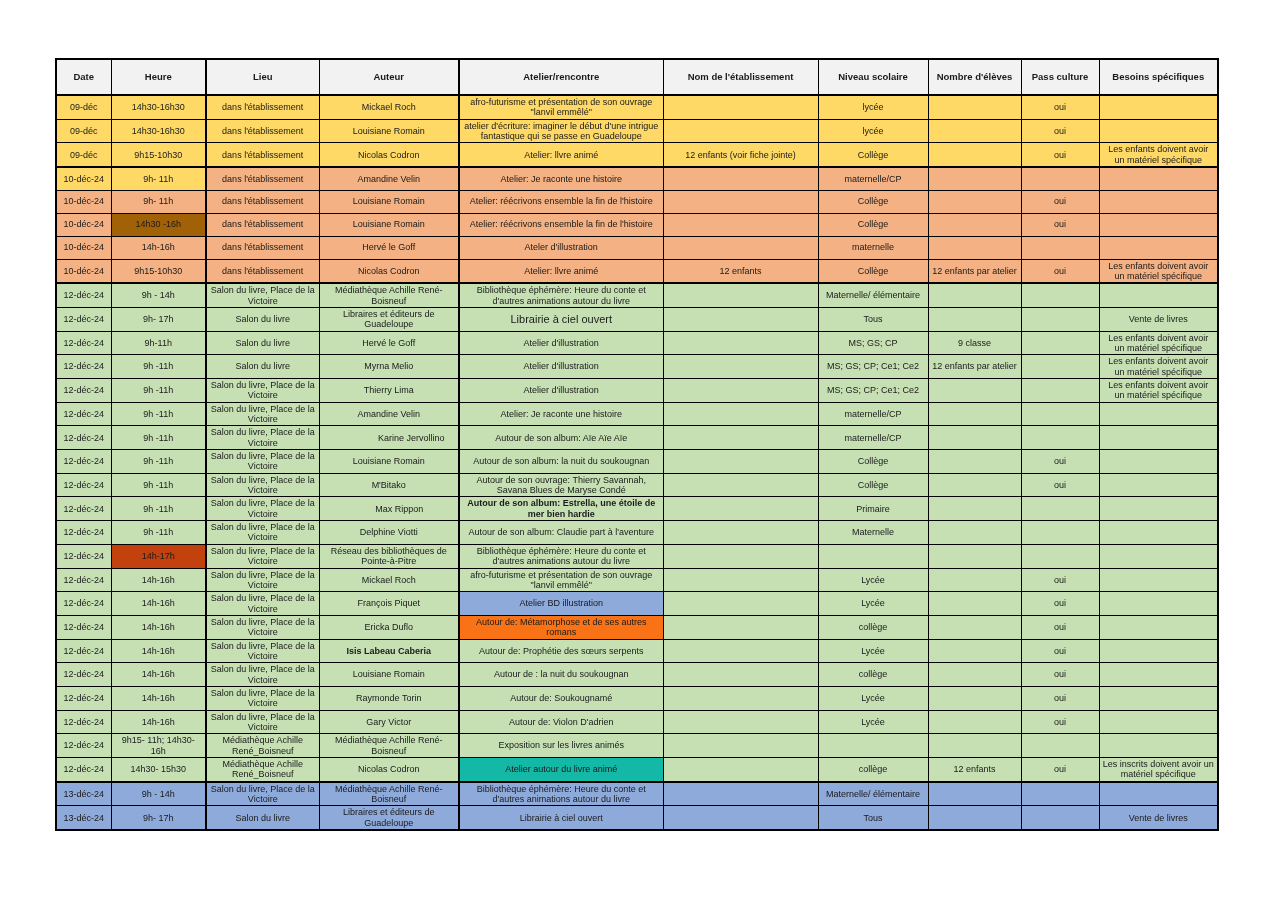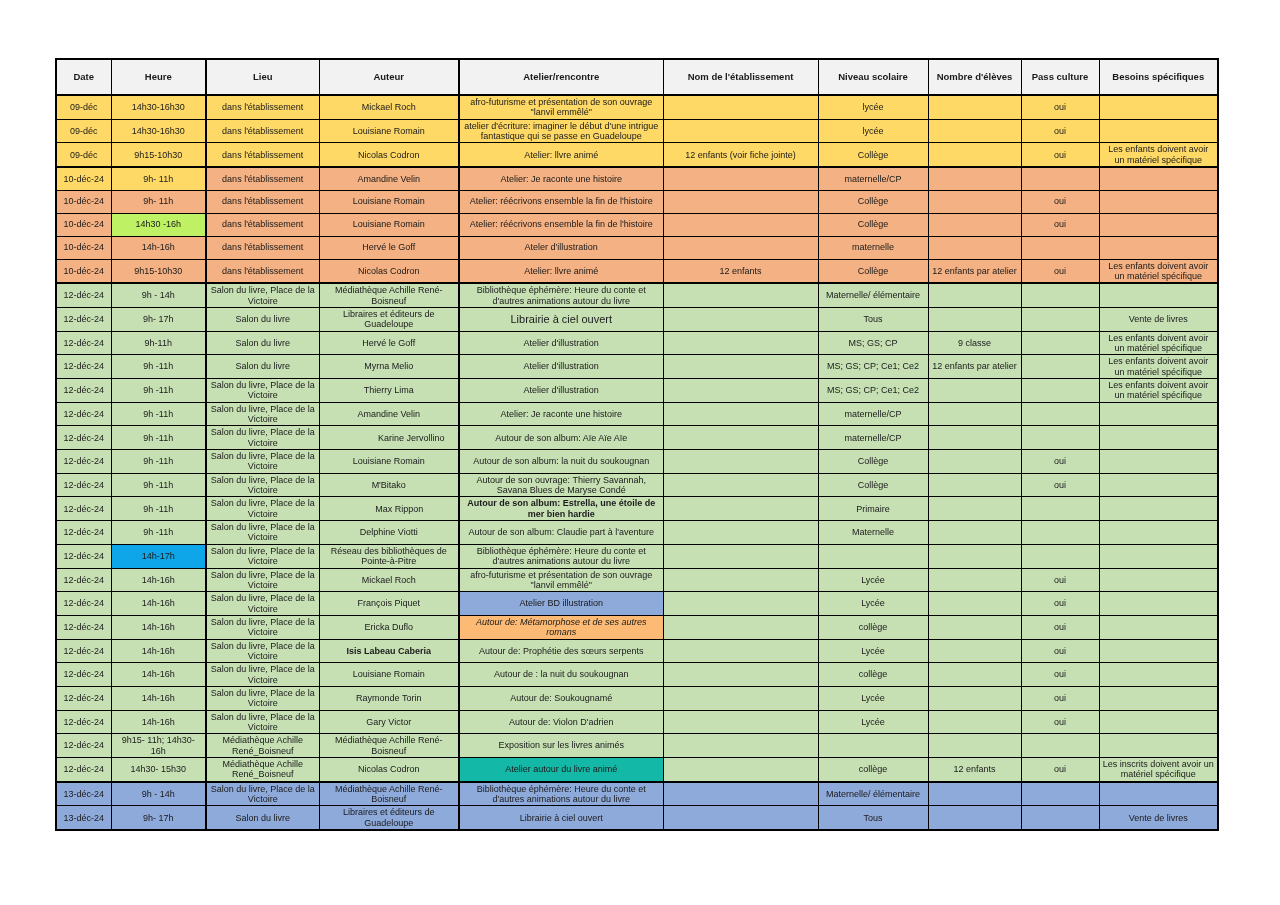--- a/index.html
+++ b/index.html
@@ -136,21 +136,21 @@
           <td style="background: rgb(244, 177, 131);">Louisiane Romain</td>
           <td style="background: rgb(244, 177, 131);">Atelier: réécrivons ensemble la fin de l'histoire</td>
           <td style="background: rgb(244, 177, 131);"></td>
           <td style="background: rgb(244, 177, 131);">Collège</td>
           <td style="background: rgb(244, 177, 131);"></td>
           <td style="background: rgb(244, 177, 131);">oui</td>
           <td style="background: rgb(244, 177, 131);"></td>
         </tr>
         <tr>
           <td style="background: rgb(244, 177, 131);">10-déc-24</td>
-          <td style="background: #bef264;">14h30 -16h</td>
+          <td style="background: #a16207;">14h30 -16h</td>
           <td style="background: rgb(244, 177, 131);">dans l'établissement</td>
           <td style="background: rgb(244, 177, 131);">Louisiane Romain</td>
           <td style="background: rgb(244, 177, 131);">Atelier: réécrivons ensemble la fin de l'histoire</td>
           <td style="background: rgb(244, 177, 131);"></td>
           <td style="background: rgb(244, 177, 131);">Collège</td>
           <td style="background: rgb(244, 177, 131);"></td>
           <td style="background: rgb(244, 177, 131);">oui</td>
           <td style="background: rgb(244, 177, 131);"></td>
         </tr>
         <tr>
@@ -304,21 +304,21 @@
           <td style="background: rgb(198, 224, 180);">Delphine Viotti</td>
           <td style="background: rgb(198, 224, 180);">Autour de son album: Claudie part à l'aventure</td>
           <td style="background: rgb(198, 224, 180);"></td>
           <td style="background: rgb(198, 224, 180);">Maternelle</td>
           <td style="background: rgb(198, 224, 180);"></td>
           <td style="background: rgb(198, 224, 180);"></td>
           <td style="background: rgb(198, 224, 180);"></td>
         </tr>
         <tr>
           <td style="background: rgb(198, 224, 180);">12-déc-24</td>
-          <td style="background: #0ea5e9;">14h-17h</td>
+          <td style="background: #c2410c;">14h-17h</td>
           <td style="background: rgb(198, 224, 180);">Salon du livre, Place de la Victoire</td>
           <td style="background: rgb(198, 224, 180);">Réseau des bibliothèques de Pointe-à-Pitre</td>
           <td style="background: rgb(198, 224, 180);">Bibliothèque éphémère: Heure du conte et d'autres animations autour du livre</td>
           <td style="background: rgb(198, 224, 180);"></td>
           <td style="background: rgb(198, 224, 180);"></td>
           <td style="background: rgb(198, 224, 180);"></td>
           <td style="background: rgb(198, 224, 180);"></td>
           <td style="background: rgb(198, 224, 180);"></td>
         </tr>
         <tr>
@@ -343,21 +343,21 @@
           <td style="background: rgb(198, 224, 180);">Lycée</td>
           <td style="background: rgb(198, 224, 180);"></td>
           <td style="background: rgb(198, 224, 180);">oui</td>
           <td style="background: rgb(198, 224, 180);"></td>
         </tr>
         <tr>
           <td style="background: rgb(198, 224, 180);">12-déc-24</td>
           <td style="background: rgb(198, 224, 180);">14h-16h</td>
           <td style="background: rgb(198, 224, 180);">Salon du livre, Place de la Victoire</td>
           <td style="background: rgb(198, 224, 180);">Ericka Duflo</td>
-          <td style="background: #fdba74; font-style: italic;">Autour de: Métamorphose et de ses autres romans</td>
+          <td style="background: #f97316;">Autour de: Métamorphose et de ses autres romans</td>
           <td style="background: rgb(198, 224, 180);"></td>
           <td style="background: rgb(198, 224, 180);">collège</td>
           <td style="background: rgb(198, 224, 180);"></td>
           <td style="background: rgb(198, 224, 180);">oui</td>
           <td style="background: rgb(198, 224, 180);"></td>
         </tr>
         <tr>
           <td style="background: rgb(198, 224, 180);">12-déc-24</td>
           <td style="background: rgb(198, 224, 180);">14h-16h</td>
           <td style="background: rgb(198, 224, 180);">Salon du livre, Place de la Victoire</td>

